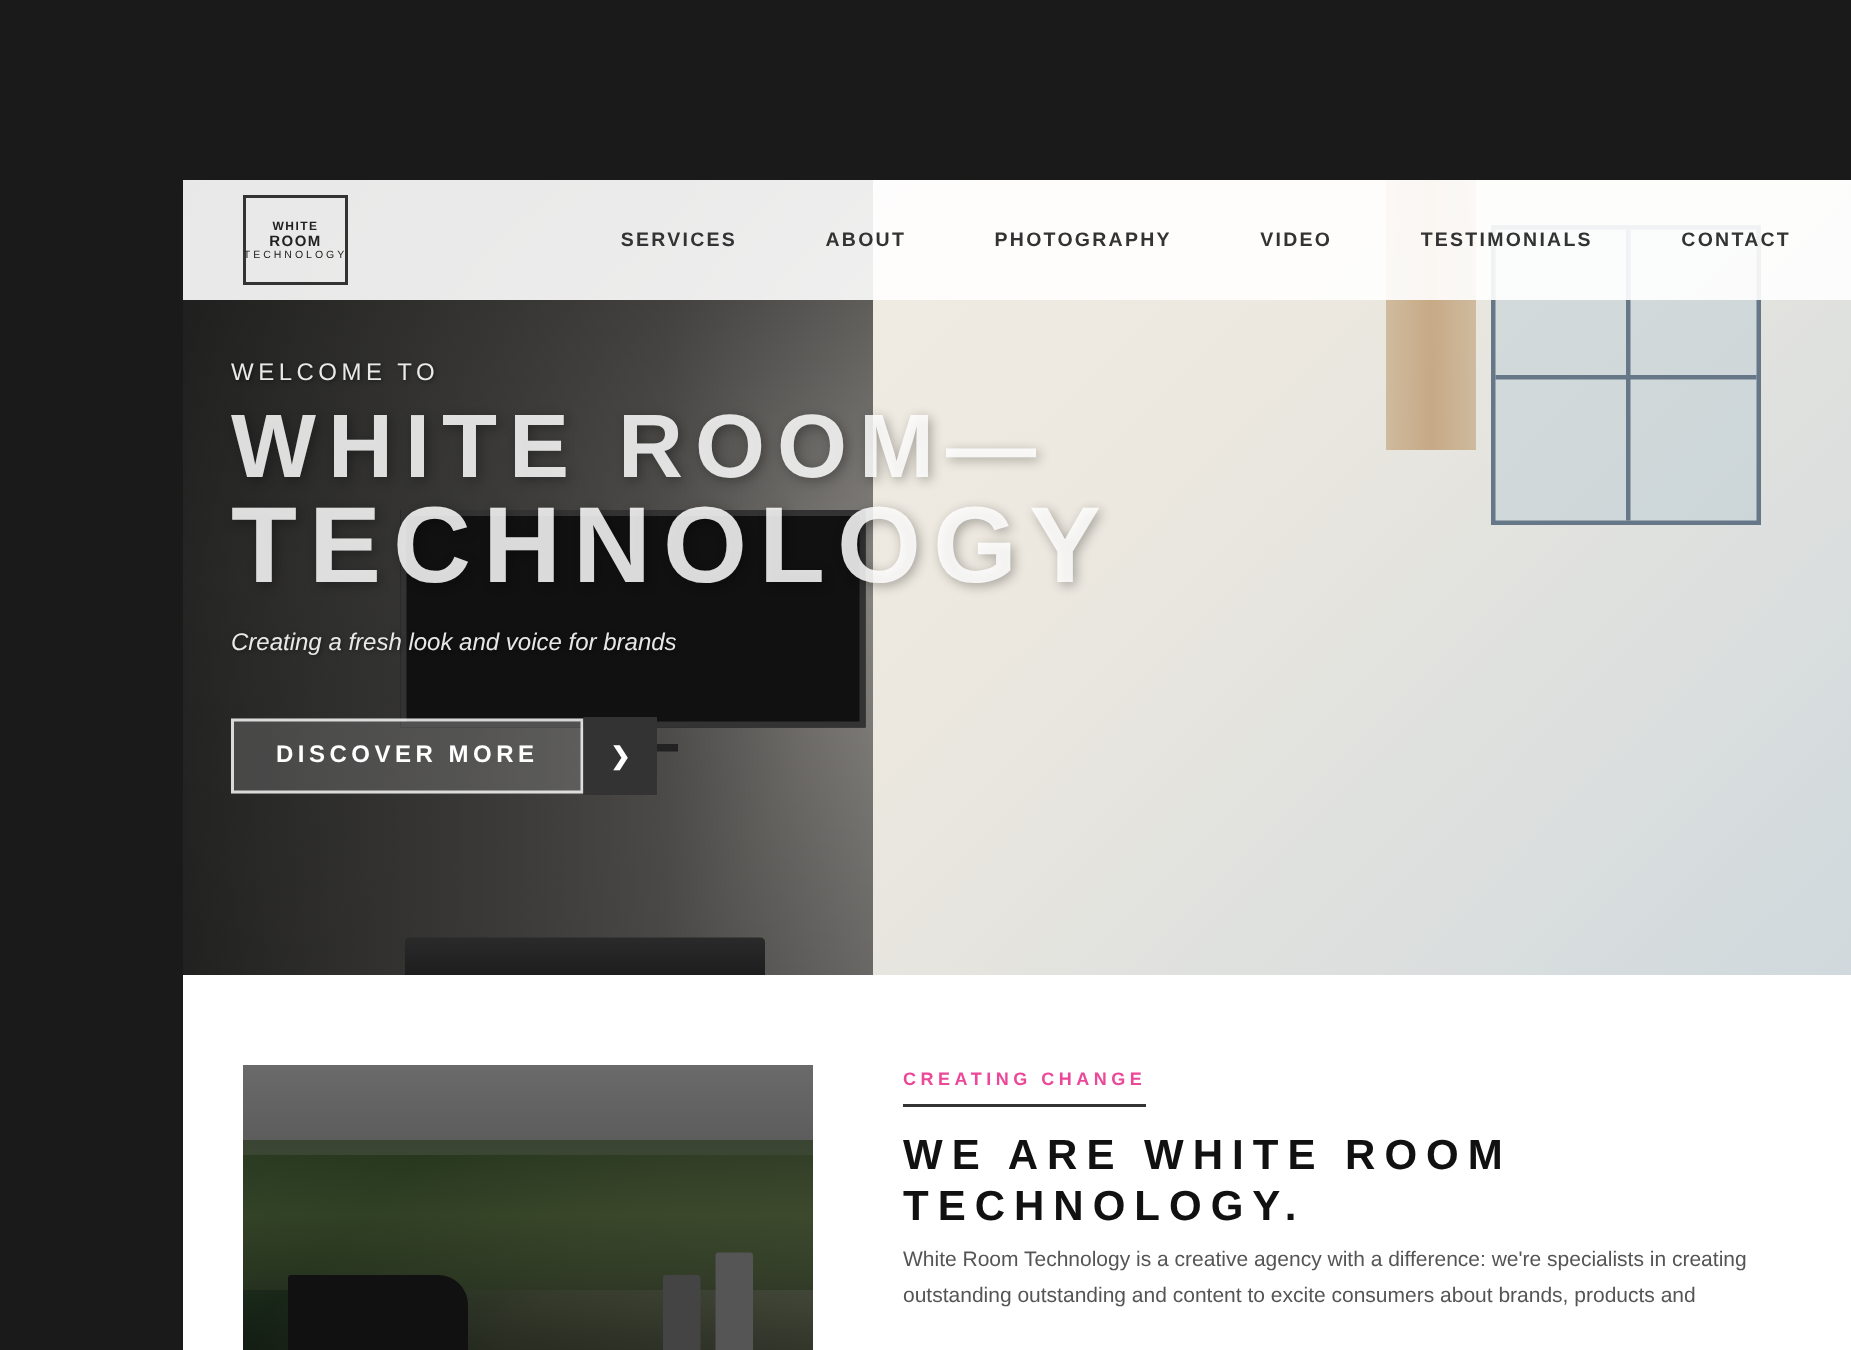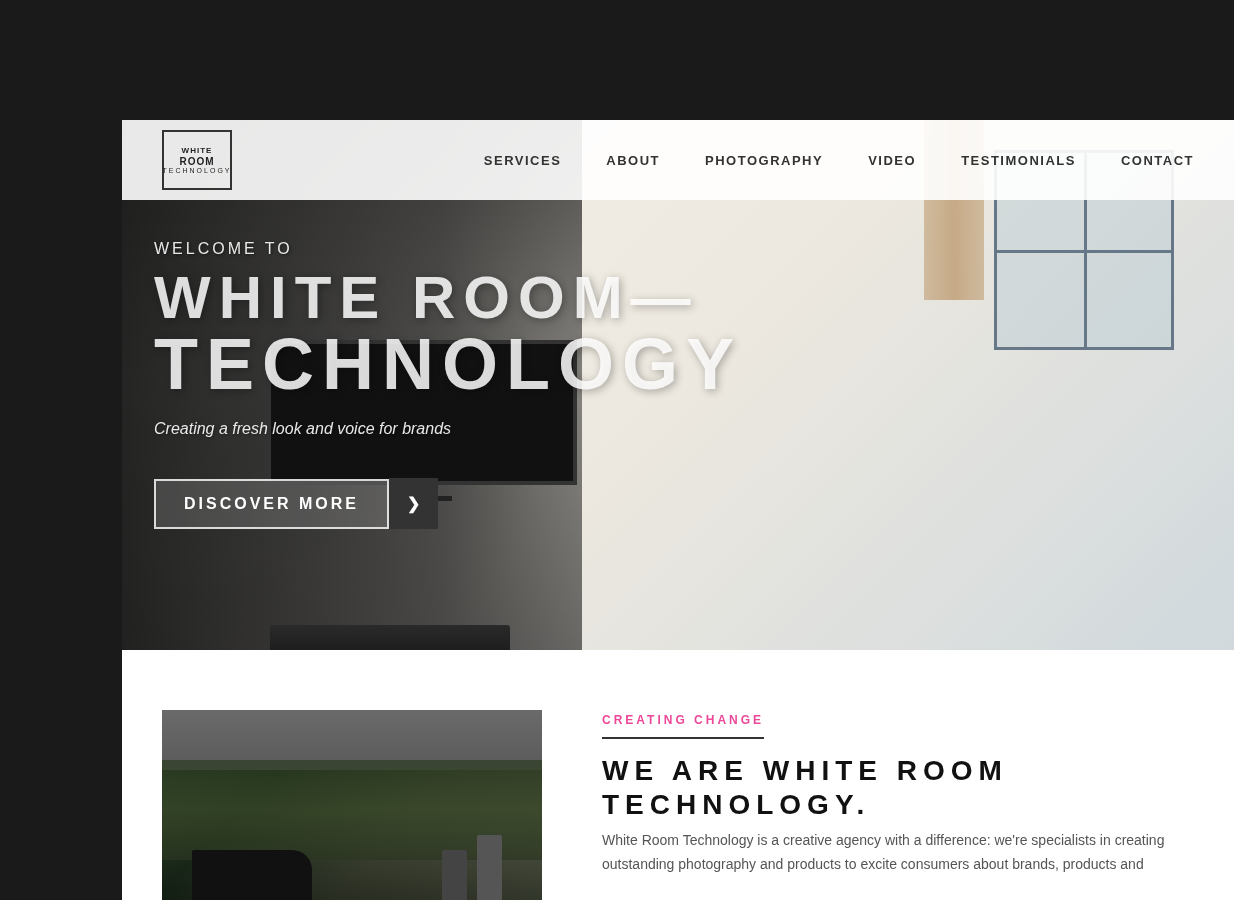--- a/index.html
+++ b/index.html
@@ -184,21 +184,21 @@
     }
 
     .logo-text-tech {
       font-size: 7px;
       letter-spacing: 2px;
       color: #222;
     }
 
     .nav-links {
       display: flex;
-      gap: 45px;
+      gap: 59px;
       list-style: none;
     }
 
     .nav-links li a {
       text-decoration: none;
       color: #333;
       font-size: 13px;
       font-weight: 600;
       letter-spacing: 1.5px;
       text-transform: uppercase;
@@ -464,18 +464,18 @@
         <div class="trees-bg"></div>
         <div class="piano-shape"></div>
         <div class="speaker-left"></div>
         <div class="speaker-right"></div>
       </div>
     </div>
 
     <div class="text-section">
       <span class="section-label">CREATING CHANGE</span>
       <h2 class="section-title">WE ARE WHITE ROOM TECHNOLOGY.</h2>
-      <p class="section-body">White Room Technology is a creative agency with a difference: we're specialists in creating outstanding photography and products to excite consumers about brands, products and</p>
+      <p class="section-body">White Room Technology is a creative agency with a difference: we're specialists in creating outstanding outstanding and content to excite consumers about brands, products and</p>
     </div>
 
   </div>
 
 </div>
 
 </body></html>

